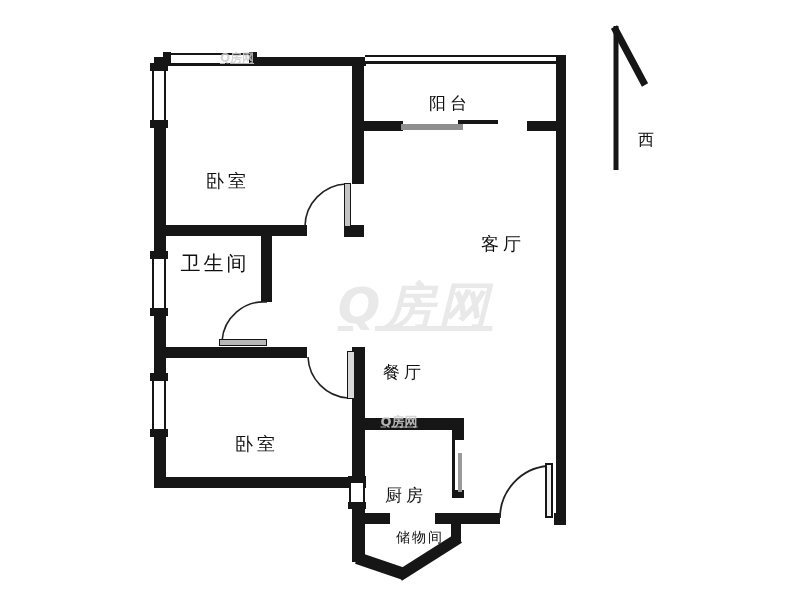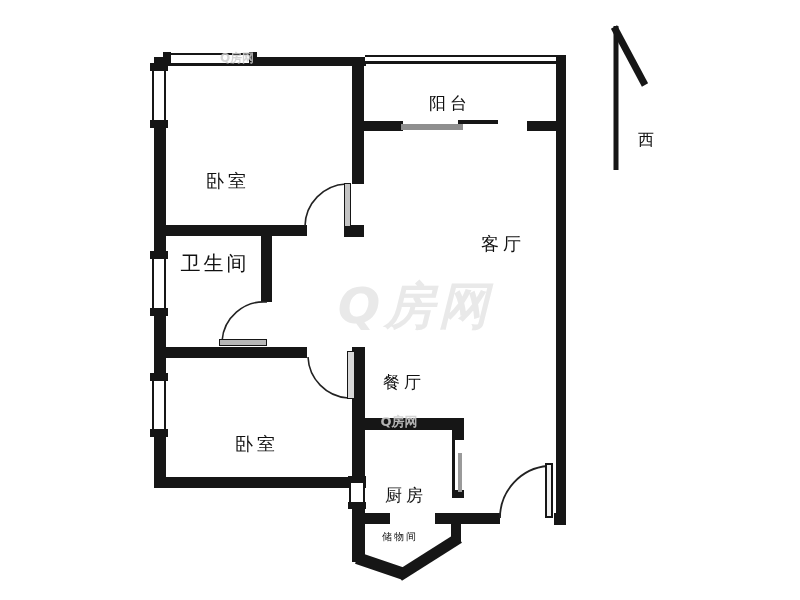--- a/index.html
+++ b/index.html
@@ -12,21 +12,21 @@
   .win{position:absolute;background:#ffffff;border:2px solid #161616;box-sizing:border-box;z-index:3;}
   .cap{position:absolute;background:#161616;z-index:4;}
   .leaf{position:absolute;box-sizing:border-box;border:1px solid #161616;z-index:4;}
   .slide{position:absolute;z-index:4;}
   svg.overlay{position:absolute;left:0;top:0;z-index:3;}
   .room-label{
     position:absolute;transform:translate(-50%,-50%);color:#111111;
     letter-spacing:4px;white-space:nowrap;z-index:5;line-height:1;
   }
   .compass-label{position:absolute;transform:translate(-50%,-50%);color:#111111;z-index:5;line-height:1;}
-  .wm{position:absolute;transform:translate(-50%,-50%);white-space:nowrap;line-height:1;}
+  .wm{position:absolute;transform:translate(-50%,-50%);white-space:nowrap;line-height:1;text-decoration:underline;}
   .wm-large{
     font-size:50px;font-weight:bold;font-style:italic;color:#e9e9e9;
     letter-spacing:4px;z-index:1;
   }
   .wm-small{font-size:12px;font-weight:bold;color:#d0d0d0;z-index:4;opacity:.85;}
 </style>
 </head>
 <body>
 
 <div id="stage">
@@ -103,23 +103,23 @@
     <line x1="399" y1="576" x2="459" y2="538" stroke="#161616" stroke-width="11"></line>
 
     <line x1="616" y1="26" x2="616" y2="170" stroke="#161616" stroke-width="5"></line>
     <line x1="614" y1="27" x2="645" y2="85" stroke="#161616" stroke-width="7"></line>
   </svg>
 
   <div class="room-label" style="left:450px;top:103px;font-size:17px;">阳台</div>
   <div class="room-label" style="left:228px;top:181px;font-size:18px;">卧室</div>
   <div class="room-label" style="left:503px;top:244px;font-size:18px;">客厅</div>
   <div class="room-label" style="left:215px;top:263px;font-size:20px;letter-spacing:3px;">卫生间</div>
-  <div class="room-label" style="left:404px;top:382px;font-size:17px;">餐厅</div>
+  <div class="room-label" style="left:404px;top:372px;font-size:17px;">餐厅</div>
   <div class="room-label" style="left:257px;top:444px;font-size:18px;">卧室</div>
   <div class="room-label" style="left:406px;top:495px;font-size:17px;">厨房</div>
-  <div class="room-label" style="left:400px;top:537px;font-size:10px;letter-spacing:2px;">储物间</div>
+  <div class="room-label" style="left:420px;top:537px;font-size:14px;letter-spacing:2px;">储物间</div>
 
   <div class="compass-label" style="left:646px;top:140px;font-size:16px;">西</div>
 
   <div class="wm wm-small" style="left:237px;top:58px;">Q房网</div>
   <div class="wm wm-small" style="left:399px;top:421px;font-size:13px;">Q房网</div>
 
 </div>
 
 </body></html>

